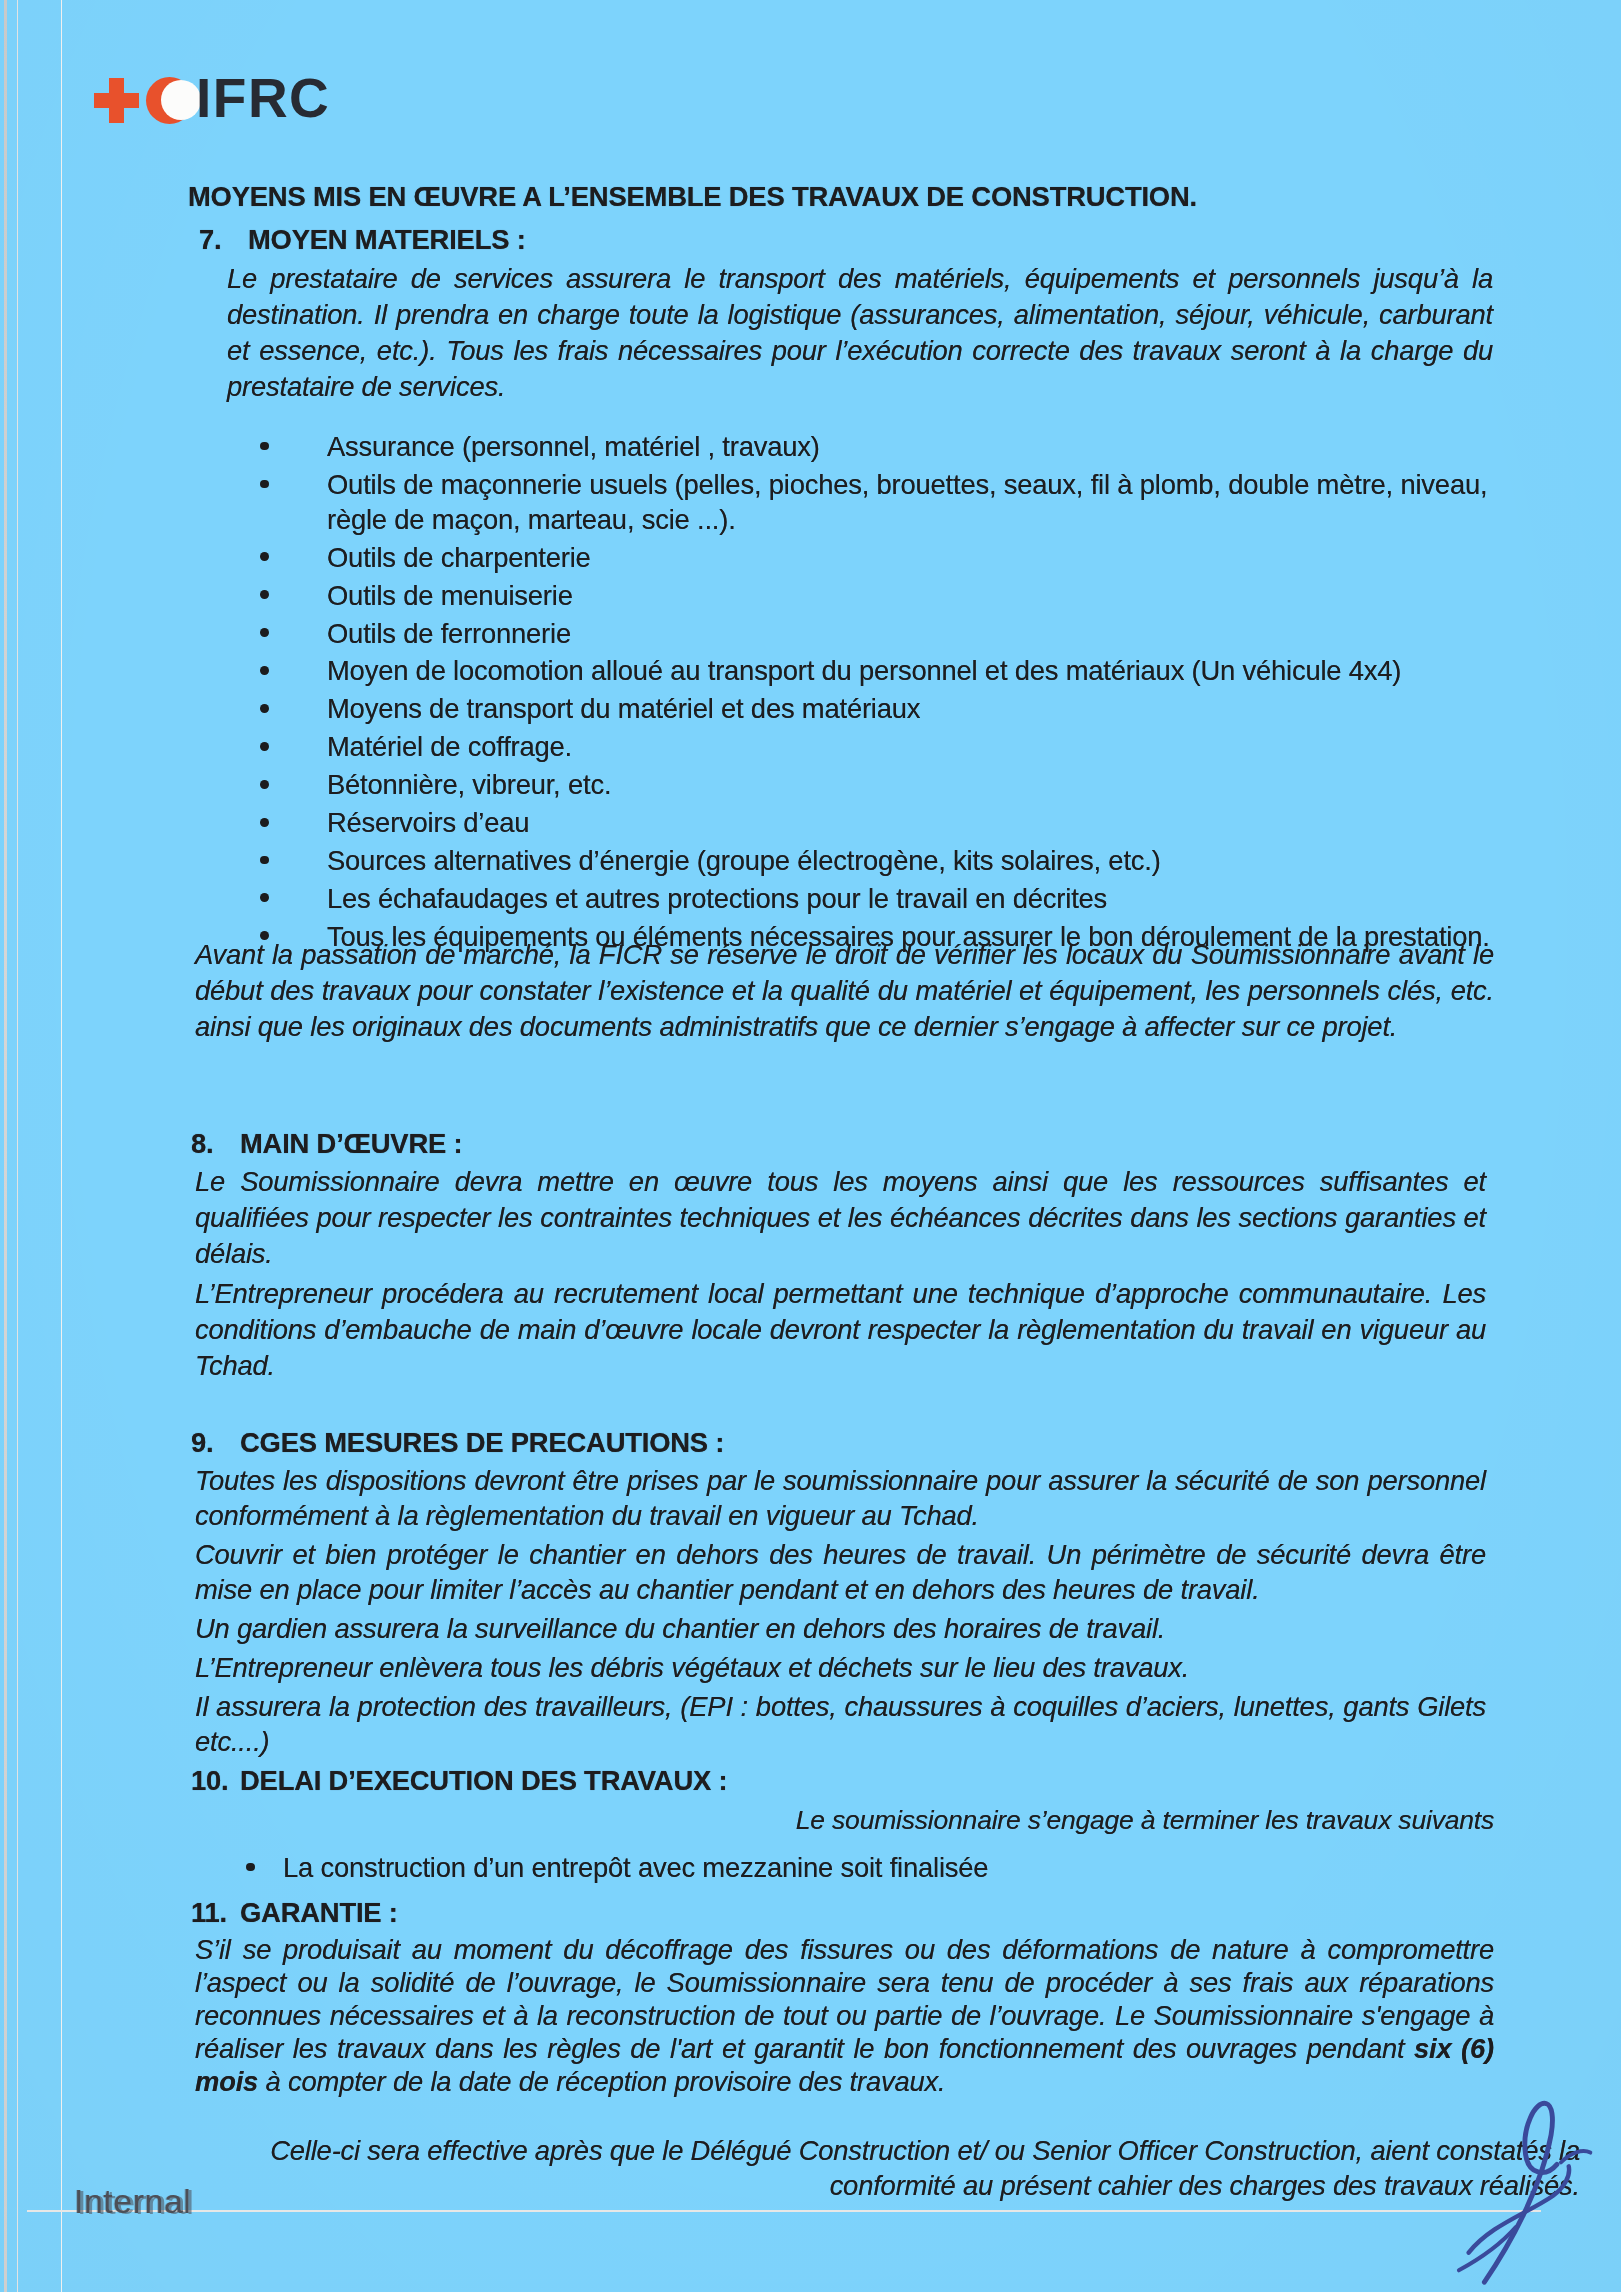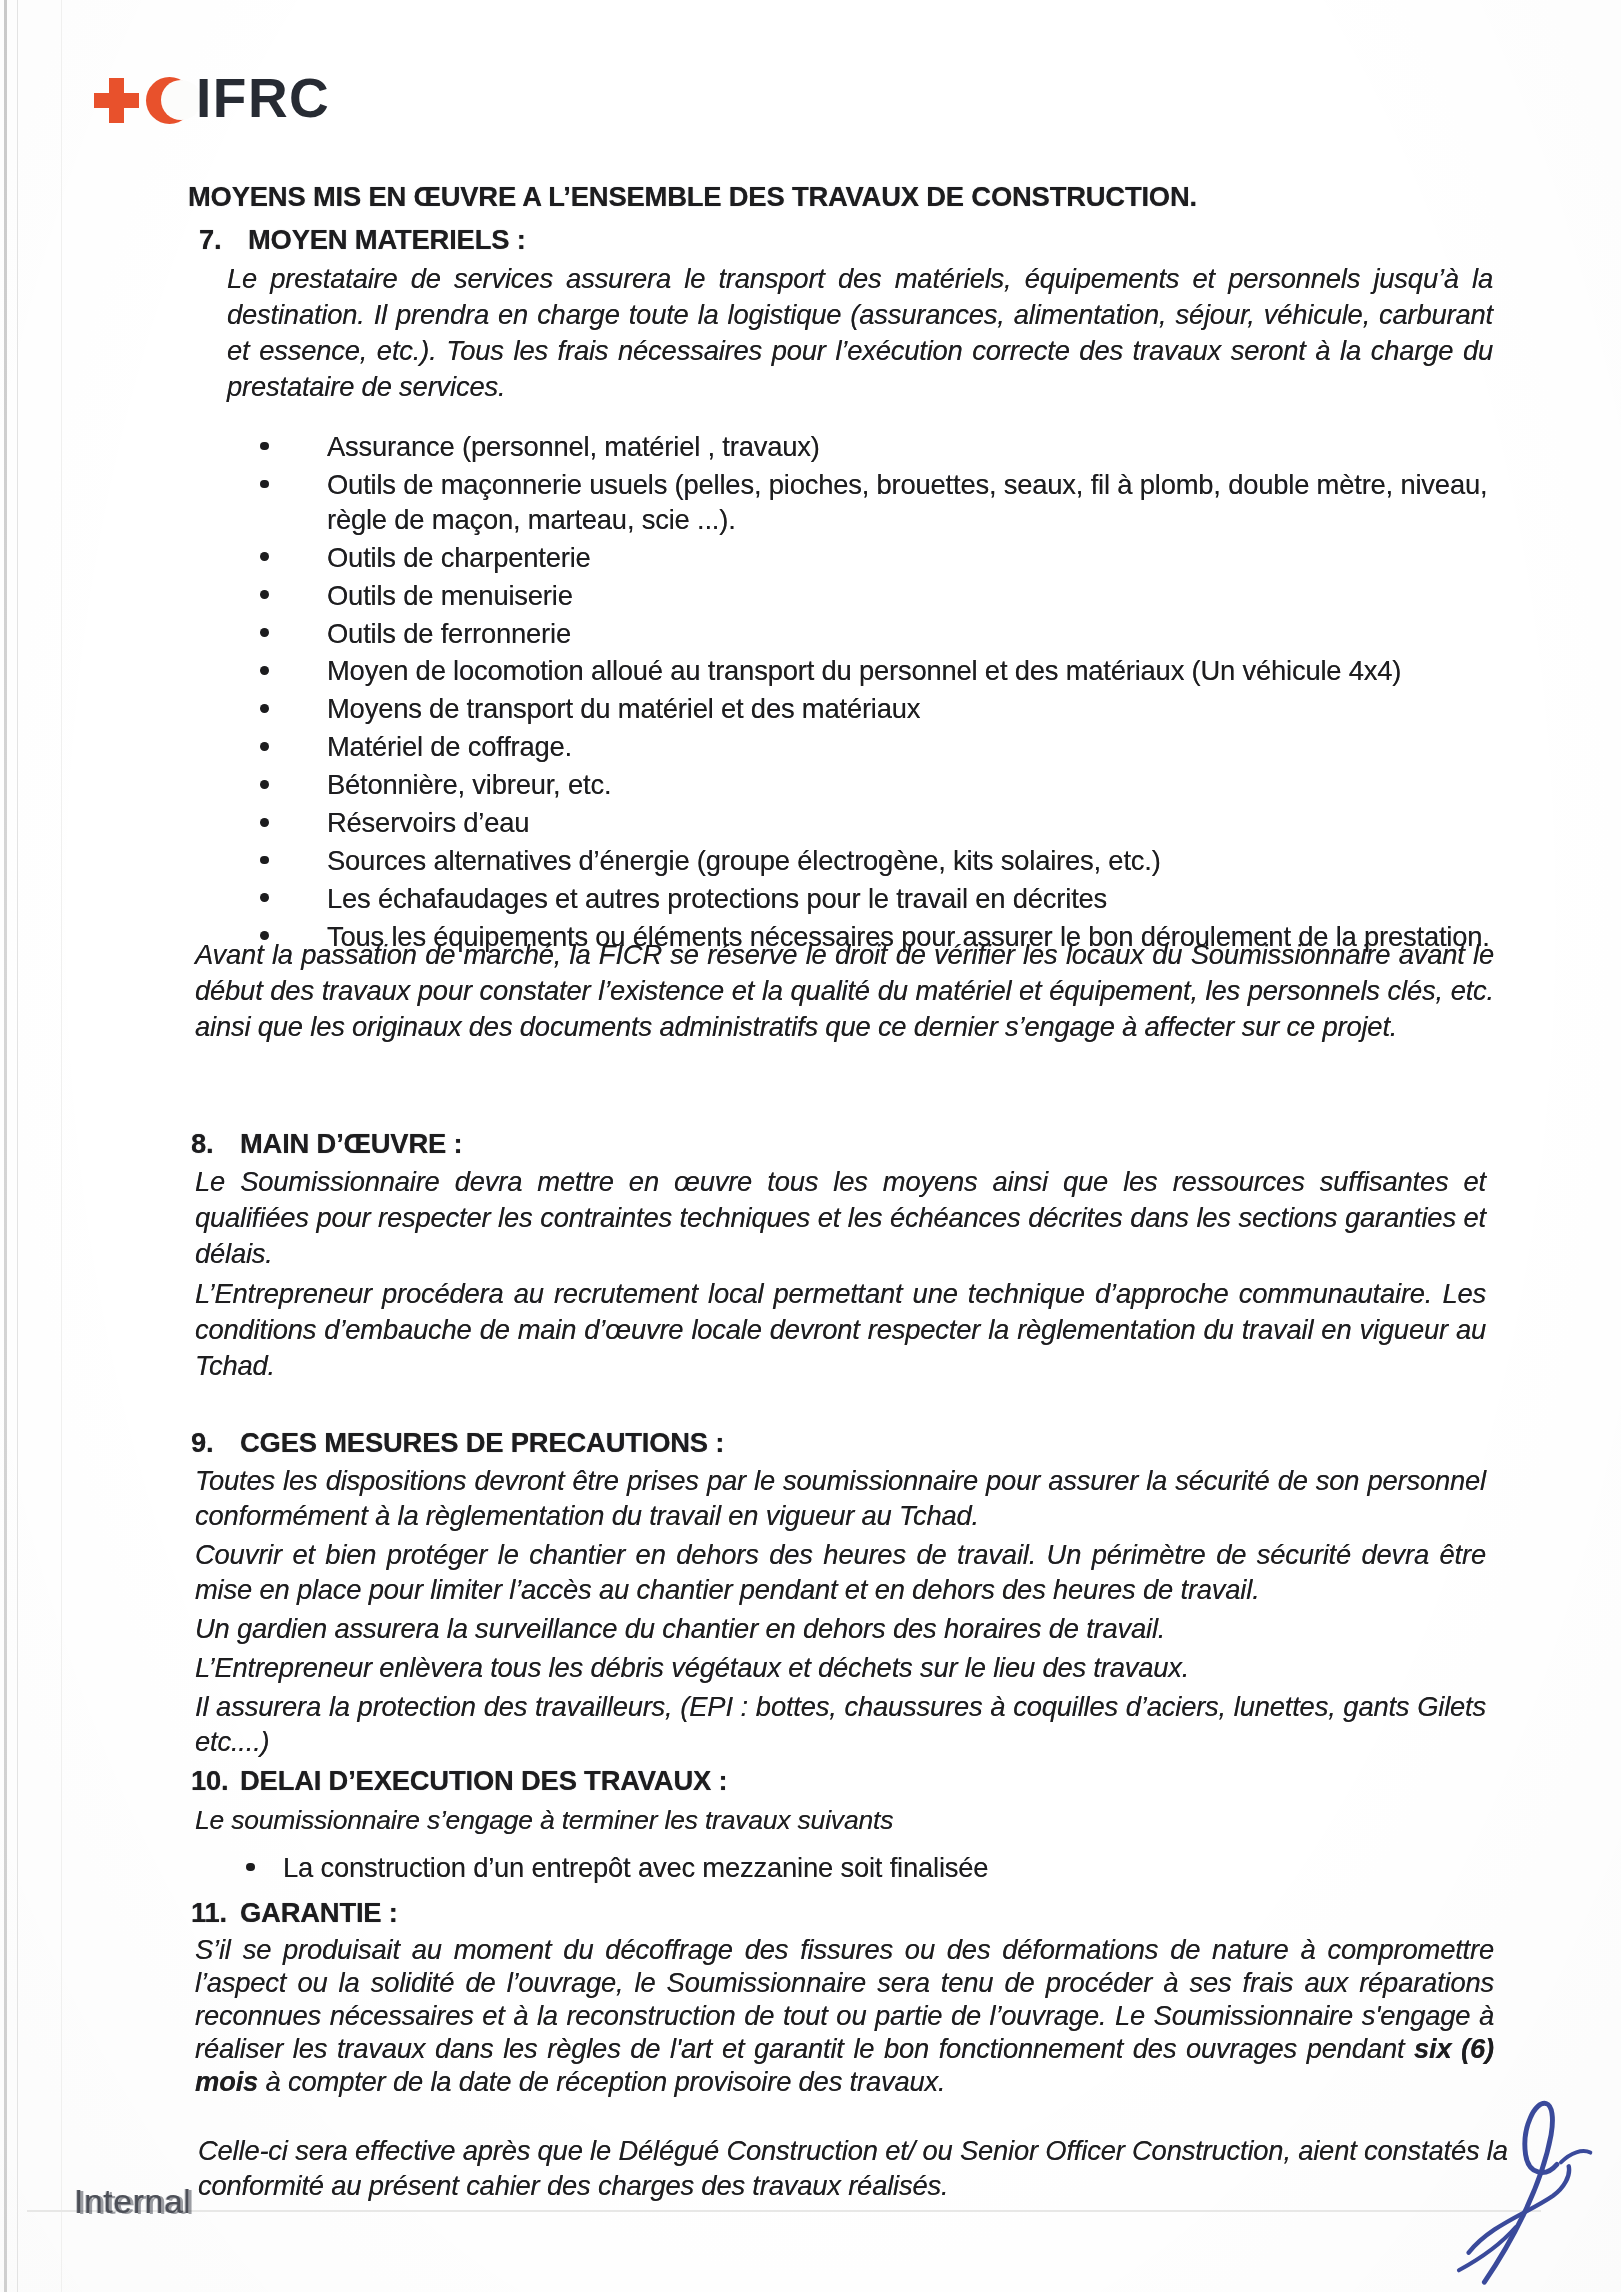--- a/index.html
+++ b/index.html
@@ -1,19 +1,19 @@
 <!DOCTYPE html>
 <html lang="fr" style="--logo-red: #e8512c; --logo-dark: #272b33; --ink: #3a4a9b;"><head>
 <meta charset="utf-8">
 <style>
   html,body{margin:0;padding:0;background:#e9e9e9;}
   .page{
     position:relative;
     width:1621px;height:2293px;
-    background:#ffffff;
+    background:#7dd3fc;
     font-family:"Liberation Sans", sans-serif;
     color:#1d1d1f;
     overflow:hidden;
   }
   
   .page::before{
     content:"";position:absolute;inset:0;pointer-events:none;
     background:
       radial-gradient(ellipse at 50% 40%, rgba(255,255,255,0) 60%, rgba(0,0,0,0.015) 100%);
   }
@@ -21,20 +21,21 @@
   .vl1{left:3.9px;width:2.9px;background:linear-gradient(#c9c9c9,#d6d6d6 40%,#cfcfcf);}
   .vl2{left:16.7px;width:1px;background:#e3e3e3;}
   .vl3{left:61px;width:1px;background:#f0f0ef;}
   .hline{position:absolute;left:27.4px;width:1514px;height:2px;background:#e7e7e6;}
 
   .abs{position:absolute;}
   .txt{
     font-size:27.4px;line-height:36px;
     letter-spacing:-0.2px;
     text-shadow:0 0 0.6px rgba(25,25,28,0.65);
+    text-align:right;
   }
   .just{text-align:justify;}
   p{margin:4px;font-style:italic;}
 
   h1,h2{margin:0;font-size:27.4px;line-height:39px;font-weight:bold;
         letter-spacing:-0.2px;text-shadow:0 0 0.7px rgba(20,20,24,0.7);}
   .secnum{display:inline-block;min-width:49px;}
 
   ul{margin:16px;padding:0;list-style:none;}
   .blist li{

